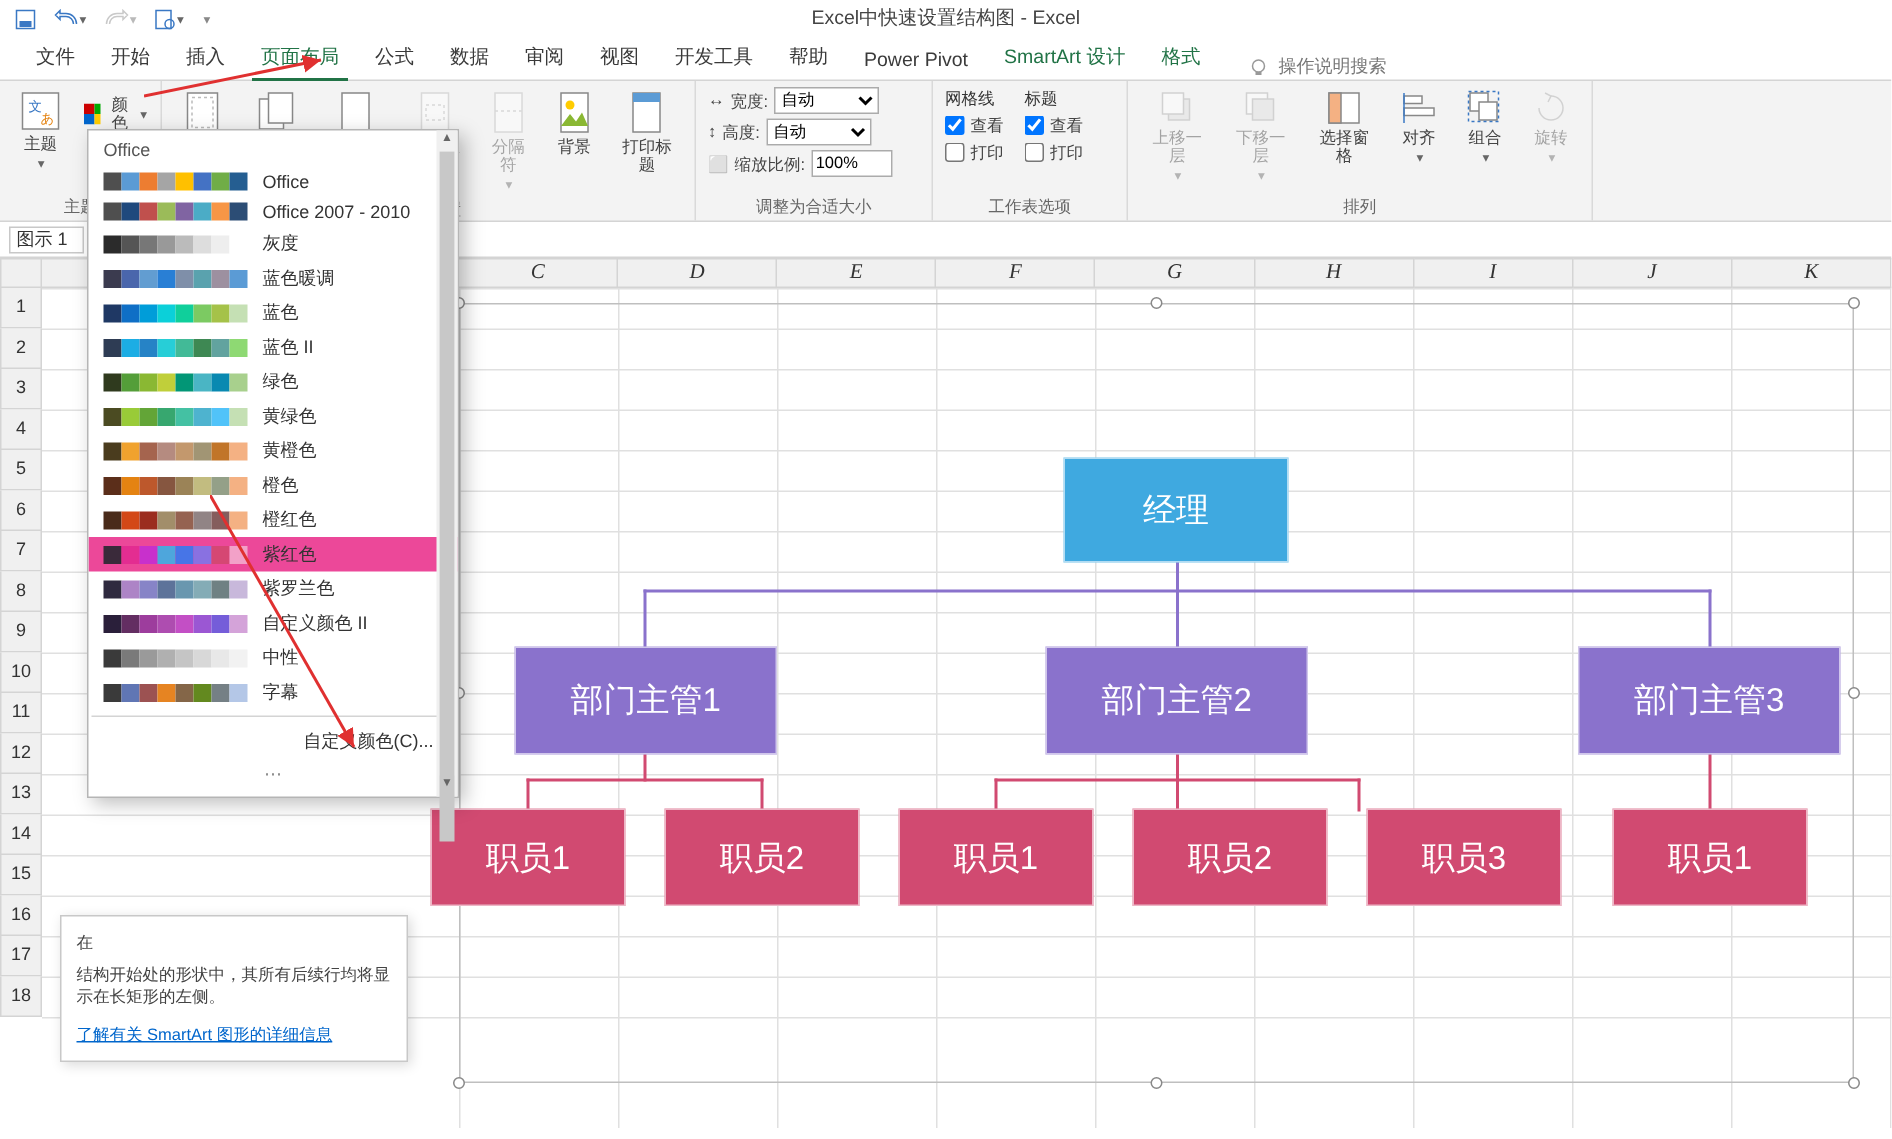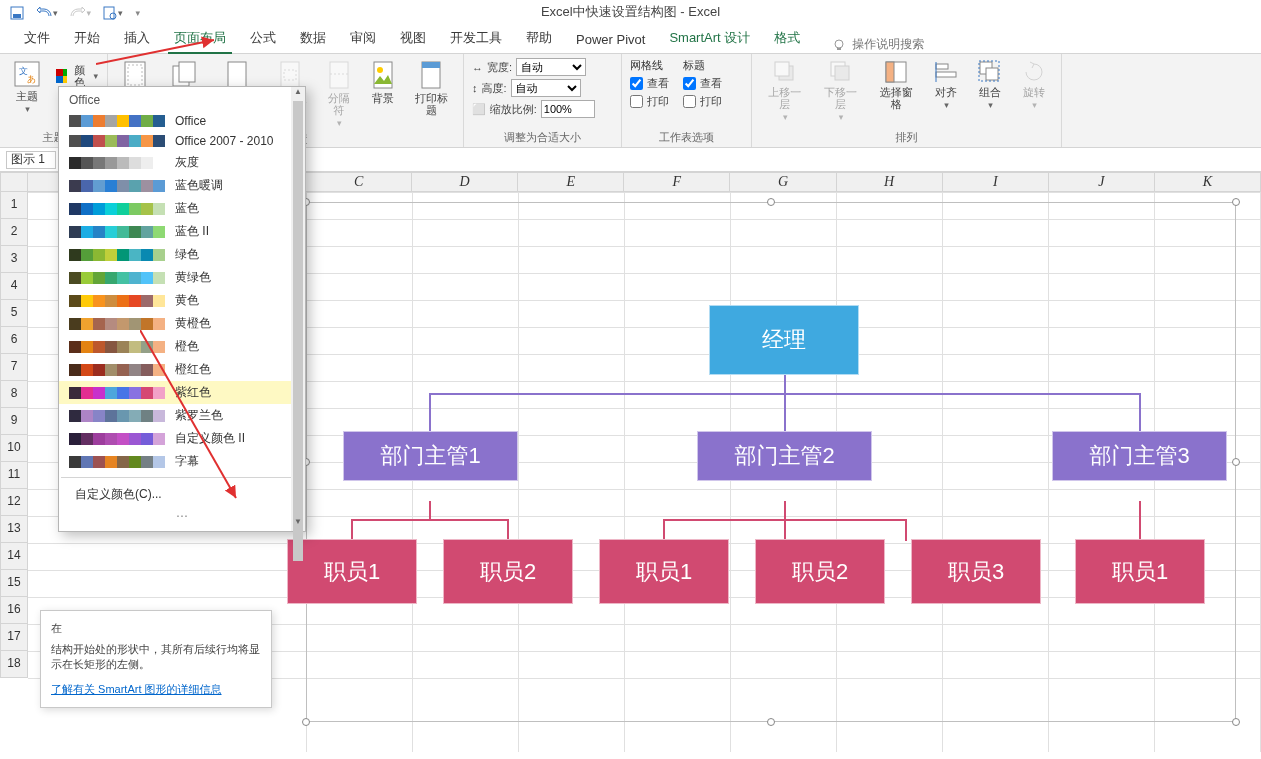--- a/index.html
+++ b/index.html
@@ -38,35 +38,35 @@
   .rows { position:relative;}
   .rowhdr { width:28px; height:27px; border:1px solid #d4d4d4; border-top:none; background:#f0f0f0; text-align:center; font-size:12px; color:#333; padding-top:5px;}
   .grid { position:absolute; left:28px; top:0; right:0; }
   .gridline-v { position:absolute; top:0; bottom:0; width:1px; background:#e0e0e0;}
   .gridline-h { position:absolute; left:0; right:0; height:1px; background:#e0e0e0;}
   
   .smartart { position:absolute; left:306px; top:30px; width:930px; height:520px; border:1px solid #bfbfbf;}
   .sa-handle { position:absolute; width:8px; height:8px; background:#fff; border:1px solid #888; border-radius:50%;}
   .node { position:absolute; color:#fff; display:flex; align-items:center; justify-content:center; font-size:22px; border:1px solid rgba(255,255,255,.6);}
   .n-top { background:#3fa9e0; width:150px; height:70px;}
-  .n-mid { background:#8a72cc; width:175px; height:50px;}
+  .n-mid { background:#8a72cc; width:175px; height:72px;}
   .n-bot { background:#d14a71; width:130px; height:65px;}
   .conn { position:absolute; background:#8a72cc;}
   .conn.pink { background:#d14a71;}
   
   .color-pop { position:absolute; left:58px; top:86px; width:248px; background:#fff; border:1px solid #b5b5b5; box-shadow:4px 4px 12px rgba(0,0,0,.25); z-index:50; padding-bottom:6px;}
   .color-pop .hdr { padding:6px 10px 4px; font-size:12px; color:#555;}
   .color-pop .scroll { max-height:540px; overflow:hidden; position:relative;}
   .c-item { display:flex; align-items:center; gap:10px; padding:3px 10px; cursor:pointer;}
-  .c-item.sel { background:#fef9c3;}
+  .c-item.sel { background:#ec4899;}
   .swatches { display:flex;}
   .swatches span { width:12px; height:12px;}
   .c-item .nm { font-size:12px; color:#333;}
   .sep { height:1px; background:#d4d4d4; margin:4px 2px;}
-  .cust { padding:4px 16px; font-size:12px; cursor:pointer;}
+  .cust { padding:4px 16px; font-size:12px; cursor:pointer;text-align:right;}
   .dots { text-align:center; color:#888; padding:2px;}
   .scrollbar { position:absolute; right:0; top:0; bottom:0; width:14px; background:#f0f0f0;}
   .scrollbar .tr { position:absolute; left:2px; right:2px; top:14px; bottom:14px; background:#fff;}
   .scrollbar .th { position:absolute; left:2px; right:2px; top:14px; height:460px; background:#c8c8c8;}
   
   .info-pane { position:absolute; left:40px; top:610px; width:232px; background:#fff; border:1px solid #c8c8c8; box-shadow:2px 2px 8px rgba(0,0,0,.15); padding:10px; font-size:11px; color:#444; z-index:10;}
   .info-pane a { color:#0066cc; text-decoration:underline; cursor:pointer;}
   
   .arrow { position:absolute; z-index:60; pointer-events:none;}
   
@@ -540,33 +540,20 @@
           <span style="background: rgb(55, 167, 111);"></span>
           <span style="background: rgb(68, 193, 163);"></span>
           <span style="background: rgb(78, 179, 207);"></span>
           <span style="background: rgb(81, 195, 249);"></span>
           <span style="background: rgb(197, 224, 180);"></span>
         </div>
         <div class="nm">黄绿色</div>
       </div>
       <div class="c-item">
         <div class="swatches">
-          <span style="background: rgb(91, 74, 26);"></span>
-          <span style="background: rgb(255, 202, 8);"></span>
-          <span style="background: rgb(248, 147, 29);"></span>
-          <span style="background: rgb(206, 141, 62);"></span>
-          <span style="background: rgb(236, 112, 22);"></span>
-          <span style="background: rgb(230, 72, 35);"></span>
-          <span style="background: rgb(156, 106, 106);"></span>
-          <span style="background: rgb(255, 230, 153);"></span>
-        </div>
-        <div class="nm">黄色</div>
-      </div>
-      <div class="c-item">
-        <div class="swatches">
           <span style="background: rgb(74, 60, 30);"></span>
           <span style="background: rgb(240, 162, 46);"></span>
           <span style="background: rgb(165, 100, 78);"></span>
           <span style="background: rgb(181, 139, 128);"></span>
           <span style="background: rgb(195, 152, 109);"></span>
           <span style="background: rgb(161, 149, 116);"></span>
           <span style="background: rgb(193, 117, 41);"></span>
           <span style="background: rgb(244, 177, 131);"></span>
         </div>
         <div class="nm">黄橙色</div>
@@ -628,20 +615,33 @@
           <span style="background: rgb(42, 31, 58);"></span>
           <span style="background: rgb(99, 46, 98);"></span>
           <span style="background: rgb(157, 61, 157);"></span>
           <span style="background: rgb(174, 77, 176);"></span>
           <span style="background: rgb(195, 79, 197);"></span>
           <span style="background: rgb(155, 87, 211);"></span>
           <span style="background: rgb(117, 93, 217);"></span>
           <span style="background: rgb(212, 163, 217);"></span>
         </div>
         <div class="nm">自定义颜色 II</div>
+      </div>
+      <div class="c-item">
+        <div class="swatches">
+          <span style="background: rgb(58, 58, 58);"></span>
+          <span style="background: rgb(122, 122, 122);"></span>
+          <span style="background: rgb(154, 154, 154);"></span>
+          <span style="background: rgb(176, 176, 176);"></span>
+          <span style="background: rgb(197, 197, 197);"></span>
+          <span style="background: rgb(216, 216, 216);"></span>
+          <span style="background: rgb(232, 232, 232);"></span>
+          <span style="background: rgb(242, 242, 242);"></span>
+        </div>
+        <div class="nm">中性</div>
       </div>
       <div class="c-item">
         <div class="swatches">
           <span style="background: rgb(58, 58, 58);"></span>
           <span style="background: rgb(96, 118, 180);"></span>
           <span style="background: rgb(156, 82, 82);"></span>
           <span style="background: rgb(230, 132, 34);"></span>
           <span style="background: rgb(132, 102, 72);"></span>
           <span style="background: rgb(99, 137, 31);"></span>
           <span style="background: rgb(117, 128, 133);"></span>

